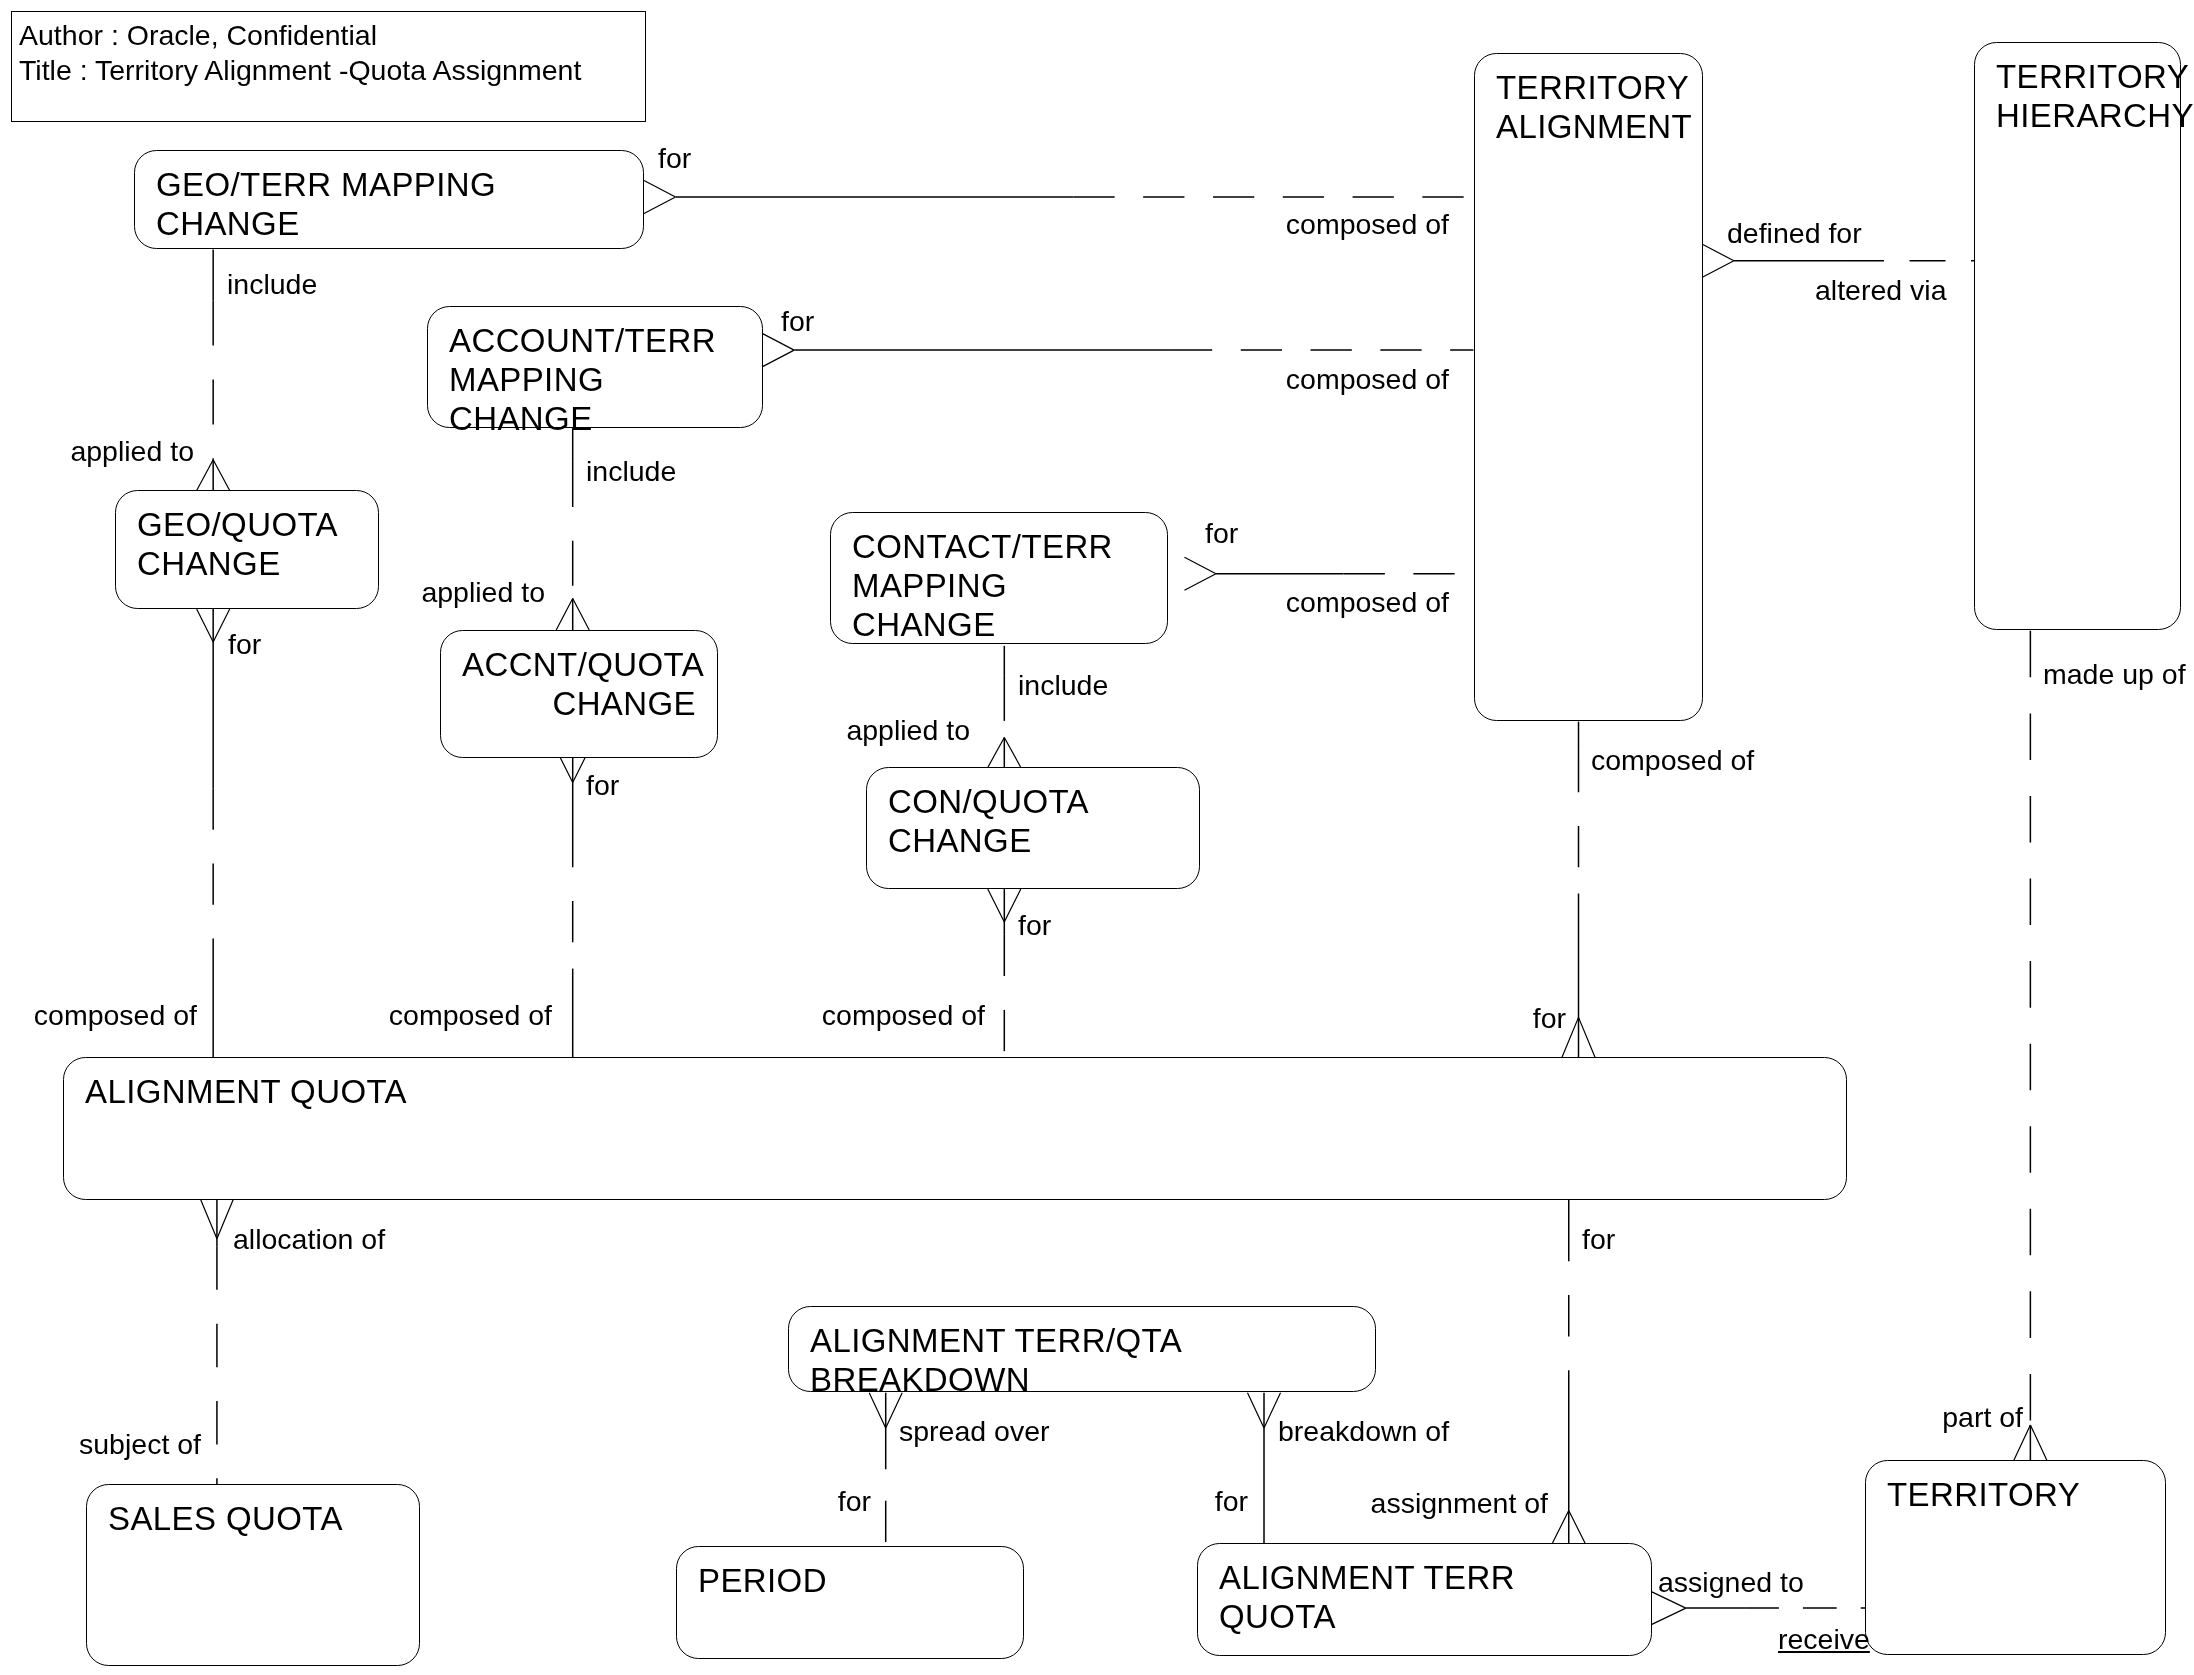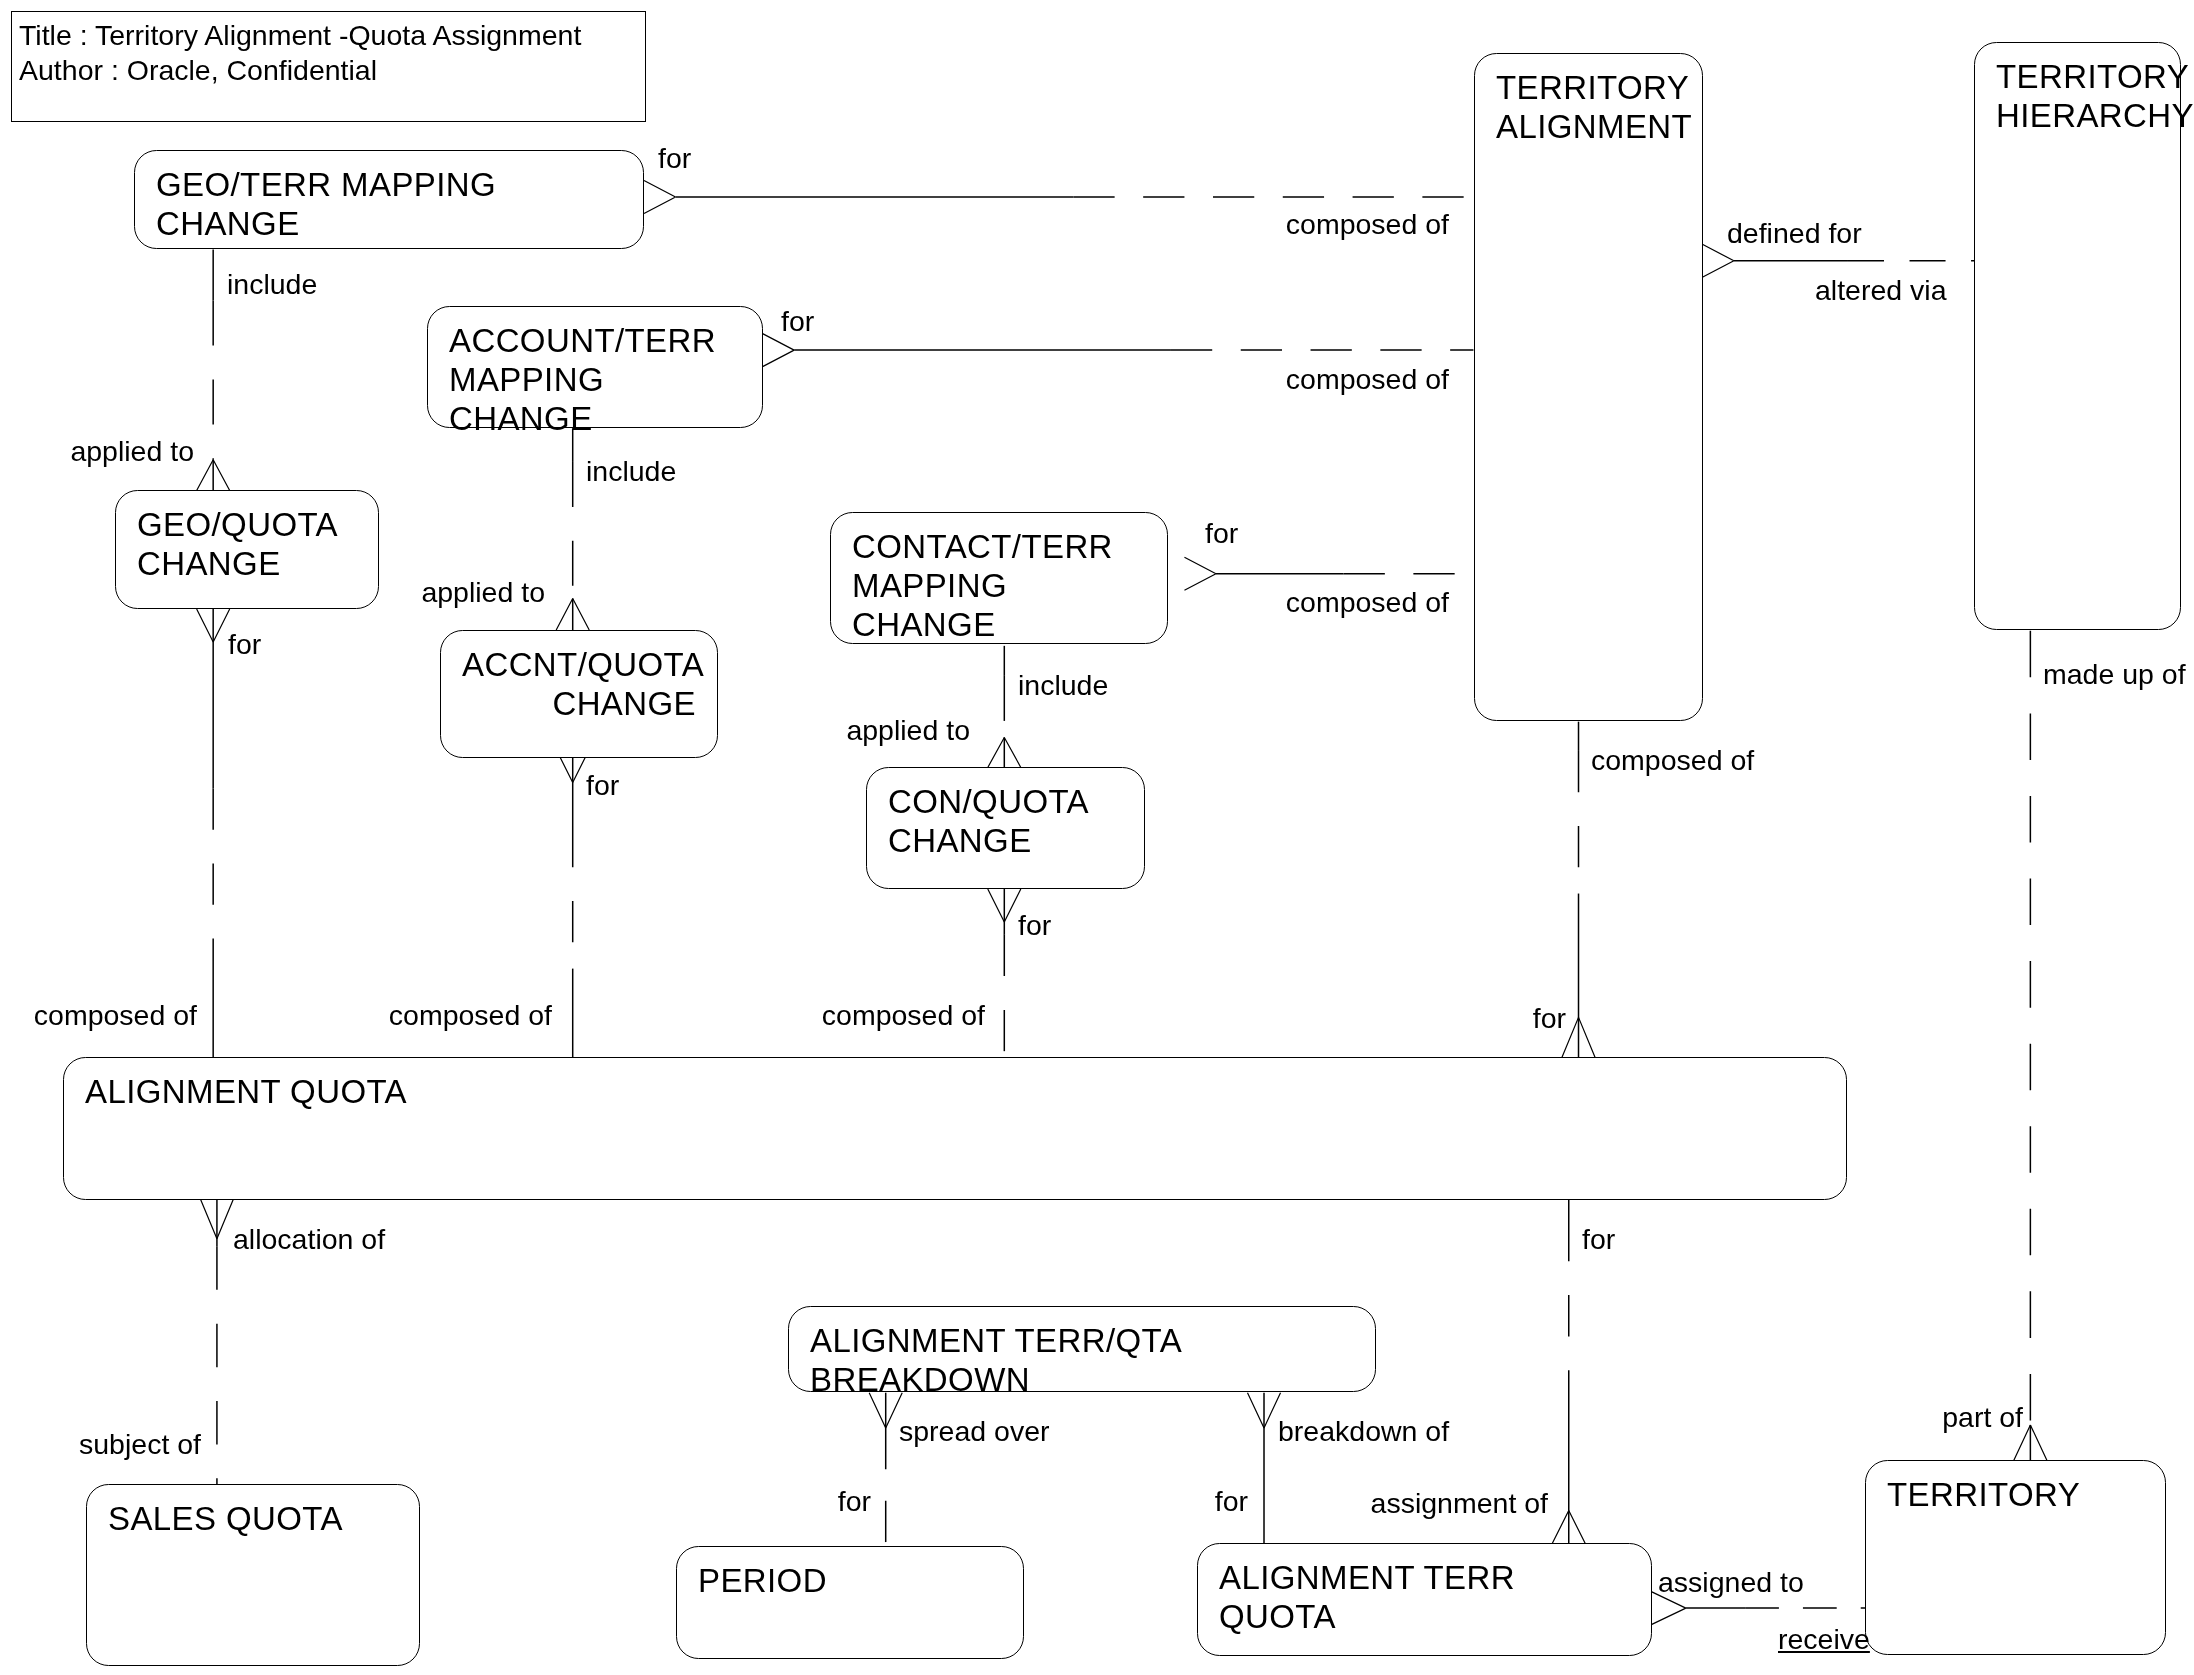--- a/index.html
+++ b/index.html
@@ -158,35 +158,35 @@
     </g>
 
     <g>
       <path d="M2705 840 V1898" stroke-dasharray="62 48"></path>
       <path d="M2705 1898 V1945"></path>
       <path stroke-width="1.6" d="M2705 1898 L2683 1945 M2705 1898 L2727 1945"></path>
     </g>
   </svg>
 
   <div id="title-block" class="square">
+    <div>Author : Oracle, Confidential</div>
     <div>Title : Territory Alignment -Quota Assignment</div>
-    <div>Author : Oracle, Confidential</div>
   </div>
 
   <div id="entities">
       <div class="entity" style="left: 134px; top: 150px; width: 510px; height: 99px;">GEO/TERR MAPPING CHANGE</div>
       <div class="entity" style="left: 427px; top: 306px; width: 336px; height: 122px;">ACCOUNT/TERR
 MAPPING CHANGE</div>
       <div class="entity" style="left: 830px; top: 512px; width: 338px; height: 132px;">CONTACT/TERR
 MAPPING CHANGE</div>
       <div class="entity" style="left: 115px; top: 490px; width: 264px; height: 119px;">GEO/QUOTA
 CHANGE</div>
       <div class="entity" style="left: 440px; top: 630px; width: 278px; height: 128px; text-align: right;">ACCNT/QUOTA
 CHANGE</div>
-      <div class="entity" style="left: 866px; top: 767px; width: 279px; height: 122px;">CON/QUOTA
+      <div class="entity" style="left: 866px; top: 767px; width: 334px; height: 122px;">CON/QUOTA
 CHANGE</div>
       <div class="entity" style="left: 1474px; top: 53px; width: 229px; height: 668px;">TERRITORY
 ALIGNMENT</div>
       <div class="entity" style="left: 1974px; top: 42px; width: 207px; height: 588px;">TERRITORY
 HIERARCHY</div>
       <div class="entity" style="left: 63px; top: 1057px; width: 1784px; height: 143px;">ALIGNMENT QUOTA</div>
       <div class="entity" style="left: 86px; top: 1484px; width: 334px; height: 182px;">SALES QUOTA</div>
       <div class="entity" style="left: 788px; top: 1306px; width: 588px; height: 86px;">ALIGNMENT TERR/QTA BREAKDOWN</div>
       <div class="entity" style="left: 676px; top: 1546px; width: 348px; height: 113px;">PERIOD</div>
       <div class="entity" style="left: 1197px; top: 1543px; width: 455px; height: 113px;">ALIGNMENT TERR QUOTA</div>

